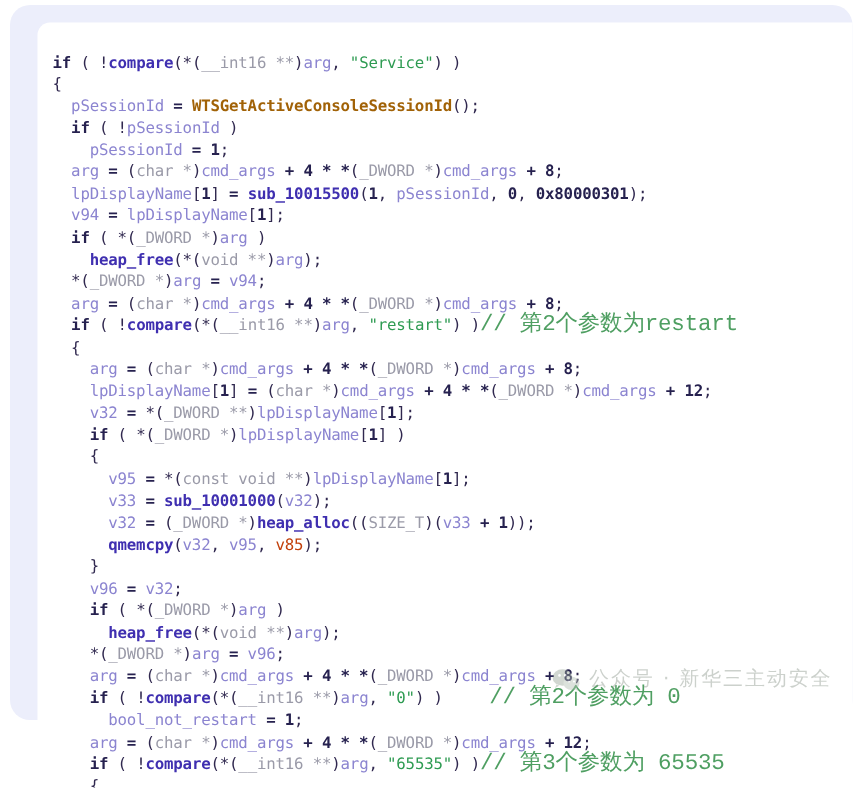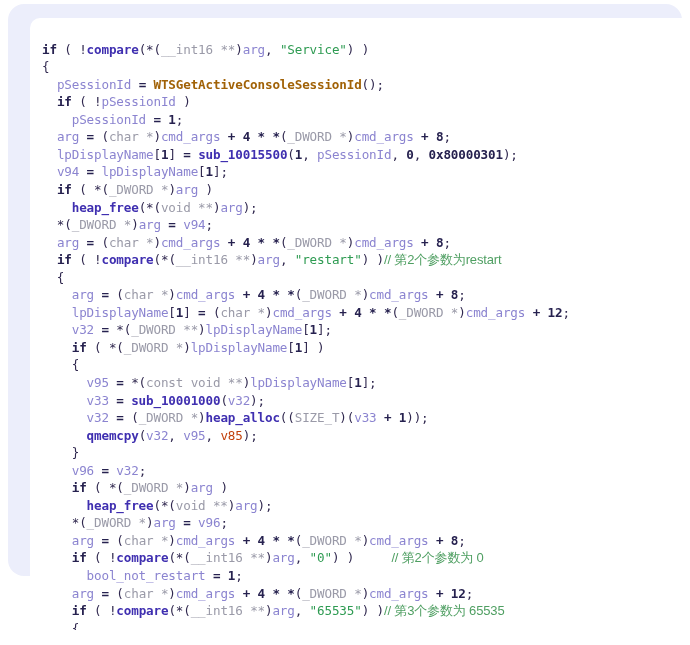--- a/index.html
+++ b/index.html
@@ -60,22 +60,22 @@
   .ty   { color: #9a9aa8; }                          
   .fn   { color: #3f2fb0; font-weight: bold; }       
   .api  { color: #a16207; font-weight: bold; }       
   .str  { color: #2e9b52; }                          
   .num  { color: #26214f; font-weight: bold; }       
   .cmt  { color: #4f9f62; }                          
   .hl   { color: #c2410c; }                          
   .op   { color: #26214f; font-weight: bold; }
 
   .cmt-cjk {
-    font-family: Liberation Sans, sans-serif;
-    font-size: 13px;
+    font-family: Liberation Mono, monospace;
+    font-size: 18px;
   }
 
   
   #freebuf-watermark {
     position: absolute;
     left: 12px;
     bottom: 12px;
     display: flex;
     align-items: center;
     gap: 4px;
@@ -124,13 +124,28 @@
 <body>
 
 <div id="code-card">
   <div id="code-sheet">
 
     <pre id="code-block"><span class="ln"><span class="kw">if</span><span class="pl"> ( !</span><span class="fn">compare</span><span class="pl">(*(</span><span class="ty">__int16 **</span><span class="pl">)</span><span class="id">arg</span><span class="pl">, </span><span class="str">"Service"</span><span class="pl">) )</span></span><span class="ln"><span class="pl">{</span></span><span class="ln"><span class="pl">  </span><span class="id">pSessionId</span><span class="op"> = </span><span class="api">WTSGetActiveConsoleSessionId</span><span class="pl">();</span></span><span class="ln"><span class="pl">  </span><span class="kw">if</span><span class="pl"> ( !</span><span class="id">pSessionId</span><span class="pl"> )</span></span><span class="ln"><span class="pl">    </span><span class="id">pSessionId</span><span class="op"> = </span><span class="num">1</span><span class="pl">;</span></span><span class="ln"><span class="pl">  </span><span class="id">arg</span><span class="op"> = </span><span class="pl">(</span><span class="ty">char *</span><span class="pl">)</span><span class="id">cmd_args</span><span class="op"> + </span><span class="num">4</span><span class="op"> * *</span><span class="pl">(</span><span class="ty">_DWORD *</span><span class="pl">)</span><span class="id">cmd_args</span><span class="op"> + </span><span class="num">8</span><span class="pl">;</span></span><span class="ln"><span class="pl">  </span><span class="id">lpDisplayName</span><span class="pl">[</span><span class="num">1</span><span class="pl">] </span><span class="op">= </span><span class="fn">sub_10015500</span><span class="pl">(</span><span class="num">1</span><span class="pl">, </span><span class="id">pSessionId</span><span class="pl">, </span><span class="num">0</span><span class="pl">, </span><span class="num">0x80000301</span><span class="pl">);</span></span><span class="ln"><span class="pl">  </span><span class="id">v94</span><span class="op"> = </span><span class="id">lpDisplayName</span><span class="pl">[</span><span class="num">1</span><span class="pl">];</span></span><span class="ln"><span class="pl">  </span><span class="kw">if</span><span class="pl"> ( *(</span><span class="ty">_DWORD *</span><span class="pl">)</span><span class="id">arg</span><span class="pl"> )</span></span><span class="ln"><span class="pl">    </span><span class="fn">heap_free</span><span class="pl">(*(</span><span class="ty">void **</span><span class="pl">)</span><span class="id">arg</span><span class="pl">);</span></span><span class="ln"><span class="pl">  *(</span><span class="ty">_DWORD *</span><span class="pl">)</span><span class="id">arg</span><span class="op"> = </span><span class="id">v94</span><span class="pl">;</span></span><span class="ln"><span class="pl">  </span><span class="id">arg</span><span class="op"> = </span><span class="pl">(</span><span class="ty">char *</span><span class="pl">)</span><span class="id">cmd_args</span><span class="op"> + </span><span class="num">4</span><span class="op"> * *</span><span class="pl">(</span><span class="ty">_DWORD *</span><span class="pl">)</span><span class="id">cmd_args</span><span class="op"> + </span><span class="num">8</span><span class="pl">;</span></span><span class="ln"><span class="pl">  </span><span class="kw">if</span><span class="pl"> ( !</span><span class="fn">compare</span><span class="pl">(*(</span><span class="ty">__int16 **</span><span class="pl">)</span><span class="id">arg</span><span class="pl">, </span><span class="str">"restart"</span><span class="pl">) )</span><span class="cmt cmt-cjk">// 第2个参数为restart</span></span><span class="ln"><span class="pl">  {</span></span><span class="ln"><span class="pl">    </span><span class="id">arg</span><span class="op"> = </span><span class="pl">(</span><span class="ty">char *</span><span class="pl">)</span><span class="id">cmd_args</span><span class="op"> + </span><span class="num">4</span><span class="op"> * *</span><span class="pl">(</span><span class="ty">_DWORD *</span><span class="pl">)</span><span class="id">cmd_args</span><span class="op"> + </span><span class="num">8</span><span class="pl">;</span></span><span class="ln"><span class="pl">    </span><span class="id">lpDisplayName</span><span class="pl">[</span><span class="num">1</span><span class="pl">] </span><span class="op">= </span><span class="pl">(</span><span class="ty">char *</span><span class="pl">)</span><span class="id">cmd_args</span><span class="op"> + </span><span class="num">4</span><span class="op"> * *</span><span class="pl">(</span><span class="ty">_DWORD *</span><span class="pl">)</span><span class="id">cmd_args</span><span class="op"> + </span><span class="num">12</span><span class="pl">;</span></span><span class="ln"><span class="pl">    </span><span class="id">v32</span><span class="op"> = </span><span class="pl">*(</span><span class="ty">_DWORD **</span><span class="pl">)</span><span class="id">lpDisplayName</span><span class="pl">[</span><span class="num">1</span><span class="pl">];</span></span><span class="ln"><span class="pl">    </span><span class="kw">if</span><span class="pl"> ( *(</span><span class="ty">_DWORD *</span><span class="pl">)</span><span class="id">lpDisplayName</span><span class="pl">[</span><span class="num">1</span><span class="pl">] )</span></span><span class="ln"><span class="pl">    {</span></span><span class="ln"><span class="pl">      </span><span class="id">v95</span><span class="op"> = </span><span class="pl">*(</span><span class="ty">const void **</span><span class="pl">)</span><span class="id">lpDisplayName</span><span class="pl">[</span><span class="num">1</span><span class="pl">];</span></span><span class="ln"><span class="pl">      </span><span class="id">v33</span><span class="op"> = </span><span class="fn">sub_10001000</span><span class="pl">(</span><span class="id">v32</span><span class="pl">);</span></span><span class="ln"><span class="pl">      </span><span class="id">v32</span><span class="op"> = </span><span class="pl">(</span><span class="ty">_DWORD *</span><span class="pl">)</span><span class="fn">heap_alloc</span><span class="pl">((</span><span class="ty">SIZE_T</span><span class="pl">)(</span><span class="id">v33</span><span class="op"> + </span><span class="num">1</span><span class="pl">));</span></span><span class="ln"><span class="pl">      </span><span class="fn">qmemcpy</span><span class="pl">(</span><span class="id">v32</span><span class="pl">, </span><span class="id">v95</span><span class="pl">, </span><span class="hl">v85</span><span class="pl">);</span></span><span class="ln"><span class="pl">    }</span></span><span class="ln"><span class="pl">    </span><span class="id">v96</span><span class="op"> = </span><span class="id">v32</span><span class="pl">;</span></span><span class="ln"><span class="pl">    </span><span class="kw">if</span><span class="pl"> ( *(</span><span class="ty">_DWORD *</span><span class="pl">)</span><span class="id">arg</span><span class="pl"> )</span></span><span class="ln"><span class="pl">      </span><span class="fn">heap_free</span><span class="pl">(*(</span><span class="ty">void **</span><span class="pl">)</span><span class="id">arg</span><span class="pl">);</span></span><span class="ln"><span class="pl">    *(</span><span class="ty">_DWORD *</span><span class="pl">)</span><span class="id">arg</span><span class="op"> = </span><span class="id">v96</span><span class="pl">;</span></span><span class="ln"><span class="pl">    </span><span class="id">arg</span><span class="op"> = </span><span class="pl">(</span><span class="ty">char *</span><span class="pl">)</span><span class="id">cmd_args</span><span class="op"> + </span><span class="num">4</span><span class="op"> * *</span><span class="pl">(</span><span class="ty">_DWORD *</span><span class="pl">)</span><span class="id">cmd_args</span><span class="op"> + </span><span class="num">8</span><span class="pl">;</span></span><span class="ln"><span class="pl">    </span><span class="kw">if</span><span class="pl"> ( !</span><span class="fn">compare</span><span class="pl">(*(</span><span class="ty">__int16 **</span><span class="pl">)</span><span class="id">arg</span><span class="pl">, </span><span class="str">"0"</span><span class="pl">) )     </span><span class="cmt cmt-cjk">// 第2个参数为 0</span></span><span class="ln"><span class="pl">      </span><span class="id">bool_not_restart</span><span class="op"> = </span><span class="num">1</span><span class="pl">;</span></span><span class="ln"><span class="pl">    </span><span class="id">arg</span><span class="op"> = </span><span class="pl">(</span><span class="ty">char *</span><span class="pl">)</span><span class="id">cmd_args</span><span class="op"> + </span><span class="num">4</span><span class="op"> * *</span><span class="pl">(</span><span class="ty">_DWORD *</span><span class="pl">)</span><span class="id">cmd_args</span><span class="op"> + </span><span class="num">12</span><span class="pl">;</span></span><span class="ln"><span class="pl">    </span><span class="kw">if</span><span class="pl"> ( !</span><span class="fn">compare</span><span class="pl">(*(</span><span class="ty">__int16 **</span><span class="pl">)</span><span class="id">arg</span><span class="pl">, </span><span class="str">"65535"</span><span class="pl">) )</span><span class="cmt cmt-cjk">// 第3个参数为 65535</span></span><span class="ln"><span class="pl">    {</span></span></pre>
 
 
   </div>
 
+  <div id="wechat-watermark">
+    <span>
+      <svg width="22" height="20" viewBox="0 0 22 20" aria-hidden="true">
+        <ellipse cx="8" cy="8" rx="8" ry="6.6" fill="#9aa89a"></ellipse>
+        <circle cx="5.6" cy="6.3" r="1.05" fill="#ffffff"></circle>
+        <circle cx="10.2" cy="6.3" r="1.05" fill="#ffffff"></circle>
+        <path d="M3.3 13.4 L2 16.4 L5.4 14.6 Z" fill="#9aa89a"></path>
+        <ellipse cx="15.2" cy="12.6" rx="6.4" ry="5.3" fill="#b3bfb3"></ellipse>
+        <circle cx="13.2" cy="11.2" r="0.85" fill="#ffffff"></circle>
+        <circle cx="17.2" cy="11.2" r="0.85" fill="#ffffff"></circle>
+        <path d="M19.6 16.6 L21 19 L18 17.6 Z" fill="#b3bfb3"></path>
+      </svg>
+    </span>
+    <span class="wc-text">公众号 · 新华三主动安全</span>
+  </div>
 </div>
 
 </body></html>

